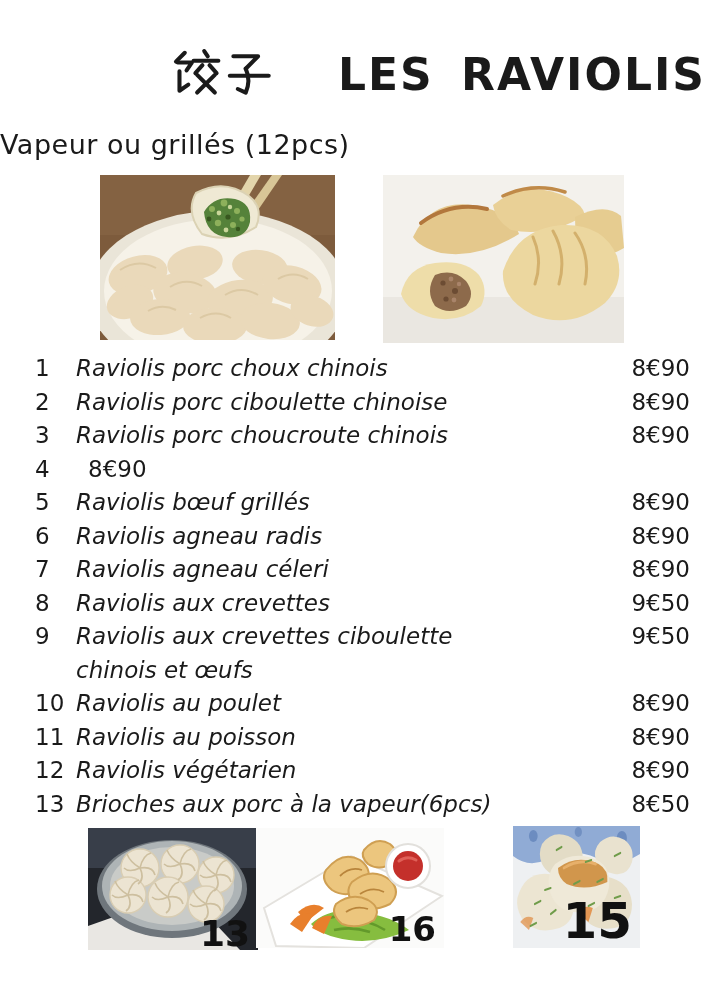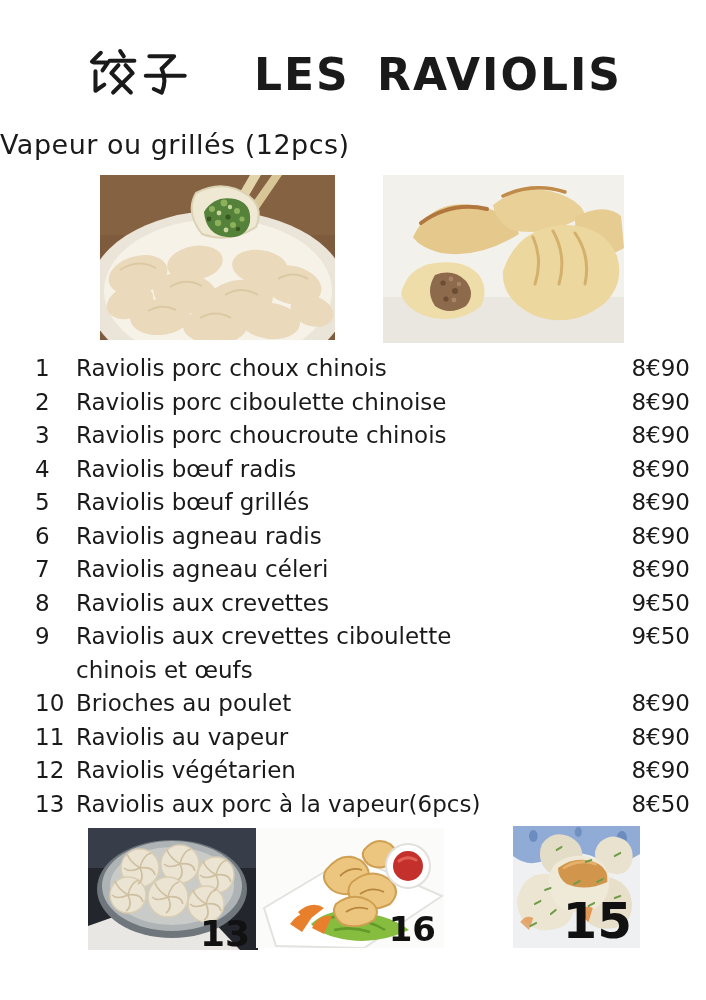--- a/index.html
+++ b/index.html
@@ -5,21 +5,21 @@
   * { margin:0; padding:0; box-sizing:border-box; }
   html,body { background:#ffffff; }
   .page {
     position:relative; width:706px; height:1000px; margin:0 auto;
     background:#ffffff; color:#1a1a1a; overflow:hidden;
     font-family:"DejaVu Sans", "Liberation Sans", sans-serif;
   }
   
   .title-row {
     position:absolute; top:46px; left:0; width:100%;
-    display:flex; justify-content:center; align-items:center; gap:64px;
+    display:flex; justify-content:flex-end; align-items:center; gap:64px;
   }
   .title-zh svg { display:block; }
   .title-fr {
     font-size:44px; font-weight:700; letter-spacing:2px; word-spacing:10px;
     white-space:nowrap;
   }
   .subtitle {
     position:absolute; top:129px; left:0; width:100%;
     text-align:left; font-size:27px; font-weight:500; letter-spacing:.5px;
   }
@@ -39,21 +39,21 @@
   #photo-b13 .photo-num { font-size:36px; bottom:-2px; }
   #photo-b16 .photo-num { font-size:34px; bottom:2px; }
   #photo-b15 .photo-num { font-size:50px; bottom:2px; }
   
   .menu {
     position:absolute; left:30px; right:16px; top:352px;
     font-size:23px; line-height:33.5px; font-weight:500;
   }
   .menu-row { display:flex; align-items:flex-start; }
   .menu-num  { flex:none; width:46px; padding-left:5px; }
-  .menu-name { flex:1; }
+  .menu-name { flex:1;font-style:italic; }
   .menu-price{ flex:none; margin-left:12px; }
 </style>
 </head>
 <body>
 
 <div class="page">
 
   <div class="title-row">
     <span class="title-zh" title="饺子">
       <svg width="106" height="56" viewBox="0 0 120 60">
@@ -167,21 +167,20 @@
     </div>
 
     <div class="menu-row">
       <span class="menu-num">3</span>
       <span class="menu-name">Raviolis porc choucroute chinois</span>
       <span class="menu-price">8€90</span>
     </div>
 
     <div class="menu-row">
       <span class="menu-num">4</span>
-      <span class="menu-name">Raviolis bœuf radis</span>
       <span class="menu-price">8€90</span>
     </div>
 
     <div class="menu-row">
       <span class="menu-num">5</span>
       <span class="menu-name">Raviolis bœuf grillés</span>
       <span class="menu-price">8€90</span>
     </div>
 
     <div class="menu-row">
@@ -203,39 +202,39 @@
     </div>
 
     <div class="menu-row">
       <span class="menu-num">9</span>
       <span class="menu-name">Raviolis aux crevettes ciboulette<br>chinois et œufs</span>
       <span class="menu-price">9€50</span>
     </div>
 
     <div class="menu-row">
       <span class="menu-num">10</span>
-      <span class="menu-name">Brioches au poulet</span>
+      <span class="menu-name">Raviolis au poulet</span>
       <span class="menu-price">8€90</span>
     </div>
 
     <div class="menu-row">
       <span class="menu-num">11</span>
-      <span class="menu-name">Raviolis au vapeur</span>
+      <span class="menu-name">Raviolis au poisson</span>
       <span class="menu-price">8€90</span>
     </div>
 
     <div class="menu-row">
       <span class="menu-num">12</span>
       <span class="menu-name">Raviolis végétarien</span>
       <span class="menu-price">8€90</span>
     </div>
 
     <div class="menu-row">
       <span class="menu-num">13</span>
-      <span class="menu-name">Raviolis aux porc à la vapeur(6pcs)</span>
+      <span class="menu-name">Brioches aux porc à la vapeur(6pcs)</span>
       <span class="menu-price">8€50</span>
     </div>
   </div>
 
   <div class="photo" id="photo-b13" title="Steamed pork brioches in a metal steamer">
     <svg viewBox="0 0 170 122" preserveAspectRatio="none">
       <defs>
         <g id="sw" stroke="#cdbf9f" fill="none" stroke-width="1.6">
           <path d="M0,0 q-10,-6 -13,-14 M0,0 q3,-13 11,-15 M0,0 q13,-2 15,7 M0,0 q5,11 -2,16 M0,0 q-11,5 -16,0"></path>
         </g>

